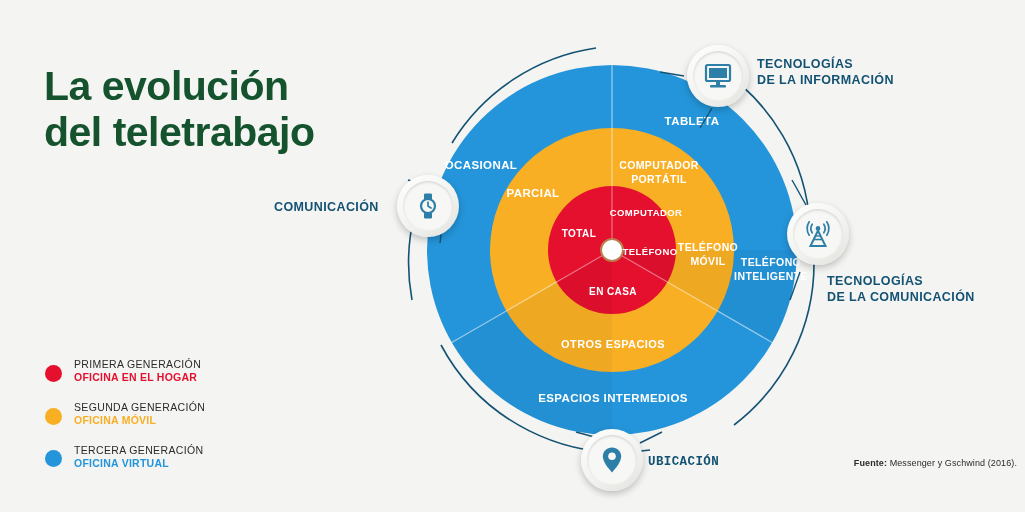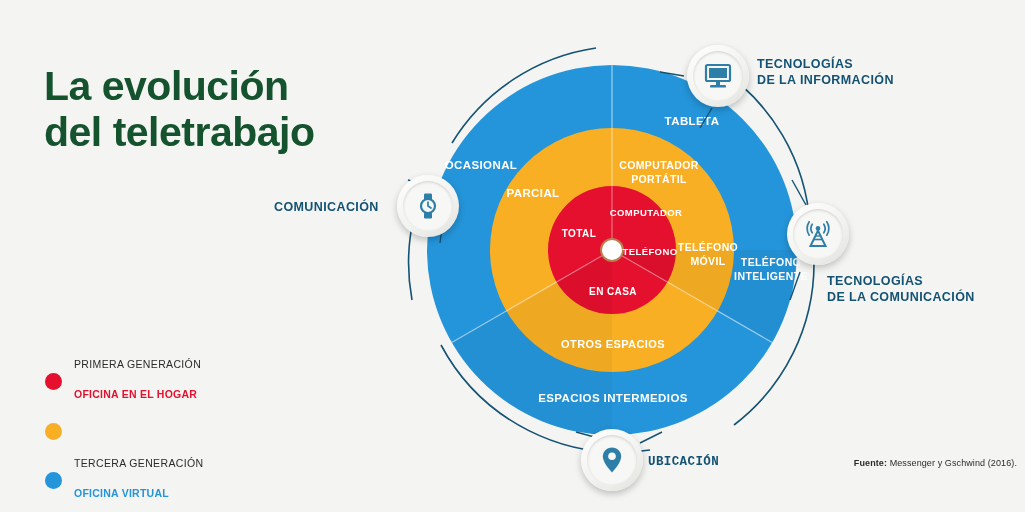--- a/index.html
+++ b/index.html
@@ -50,21 +50,21 @@
   .legend-gen {
     font-size:10.5px;
     font-weight:normal;
     color:#2b2b2b;
     letter-spacing:0.35px;
   }
   .legend-kind {
     font-size:10.5px;
     font-weight:bold;
     letter-spacing:0.25px;
-    margin-top:18px;
+    margin-top:1px;
   }
 
   
   #diagram {
     position:absolute;
     left:0; top:0;
     width:1025px; height:512px;
   }
 
   
@@ -271,20 +271,24 @@
     <div class="legend-row">
       <div class="legend-dot" style="background:#e5102e;"></div>
       <div class="legend-text">
         <div class="legend-gen">PRIMERA GENERACIÓN</div>
         <div class="legend-kind" style="color:#e5102e;">OFICINA EN EL HOGAR</div>
       </div>
     </div>
 
     <div class="legend-row">
       <div class="legend-dot" style="background:#f8af24;"></div>
+      <div class="legend-text">
+        <div class="legend-gen">SEGUNDA GENERACIÓN</div>
+        <div class="legend-kind" style="color:#f8af24;">OFICINA MÓVIL</div>
+      </div>
     </div>
 
     <div class="legend-row">
       <div class="legend-dot" style="background:#2495da;"></div>
       <div class="legend-text">
         <div class="legend-gen">TERCERA GENERACIÓN</div>
         <div class="legend-kind" style="color:#2495da;">OFICINA VIRTUAL</div>
       </div>
     </div>
 

